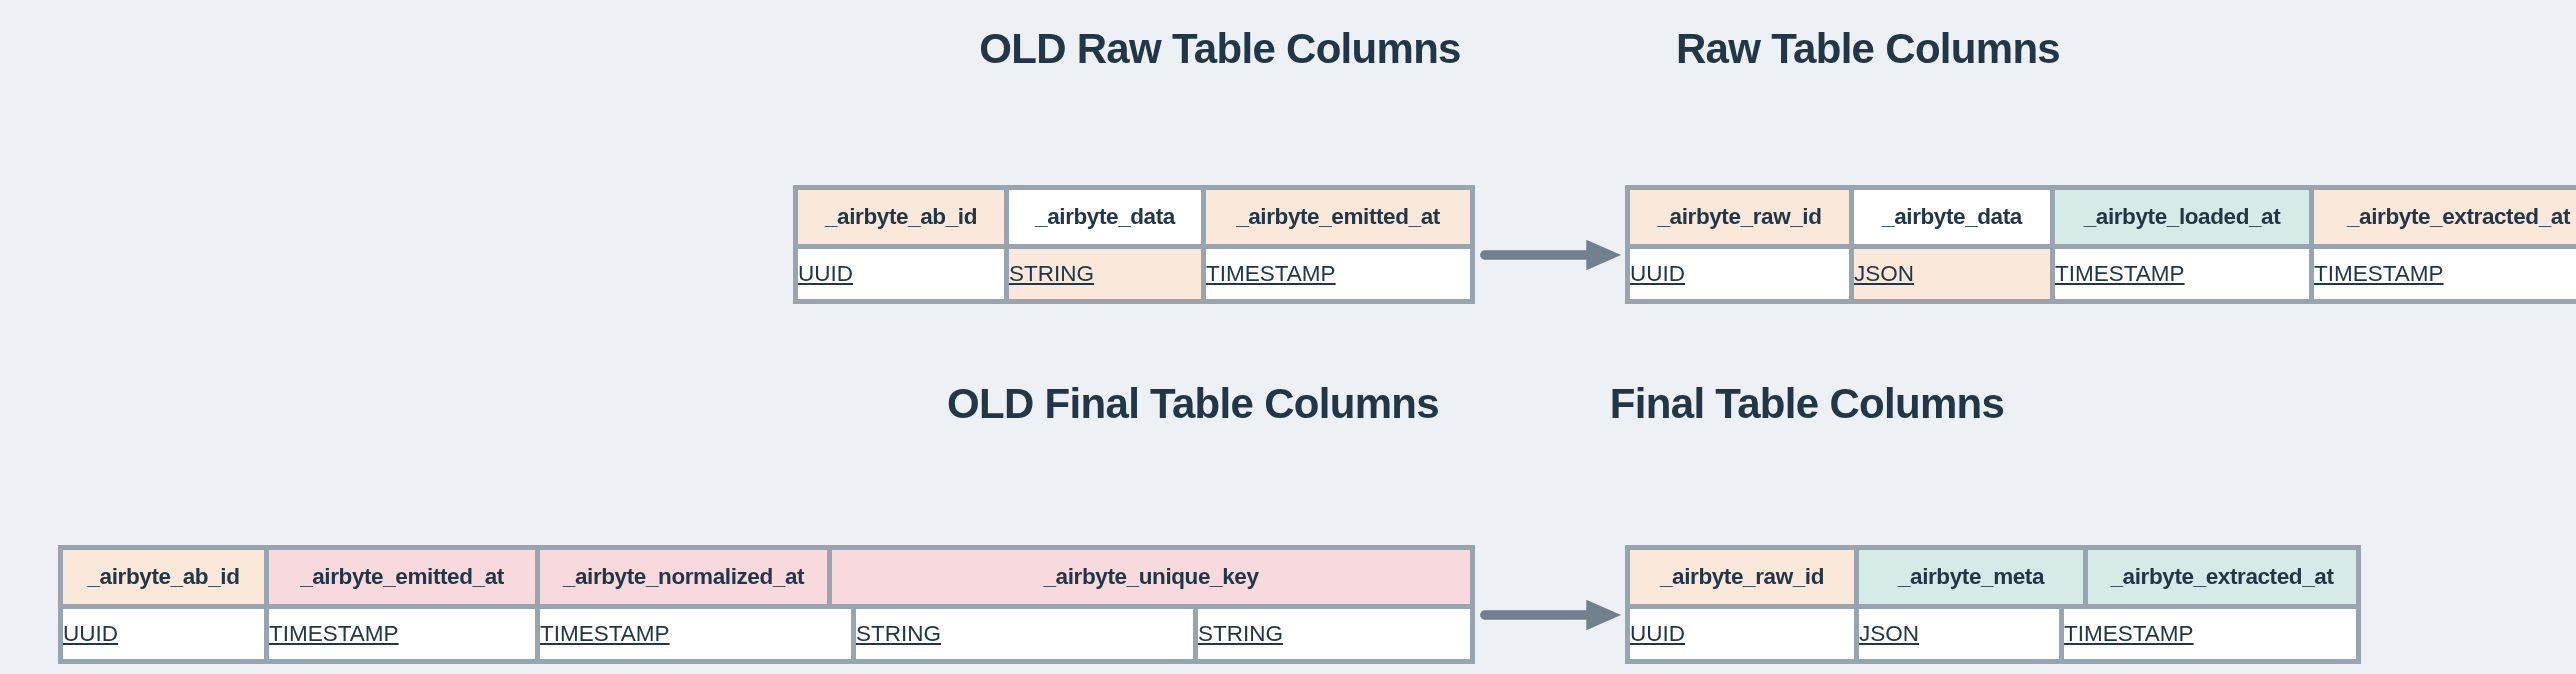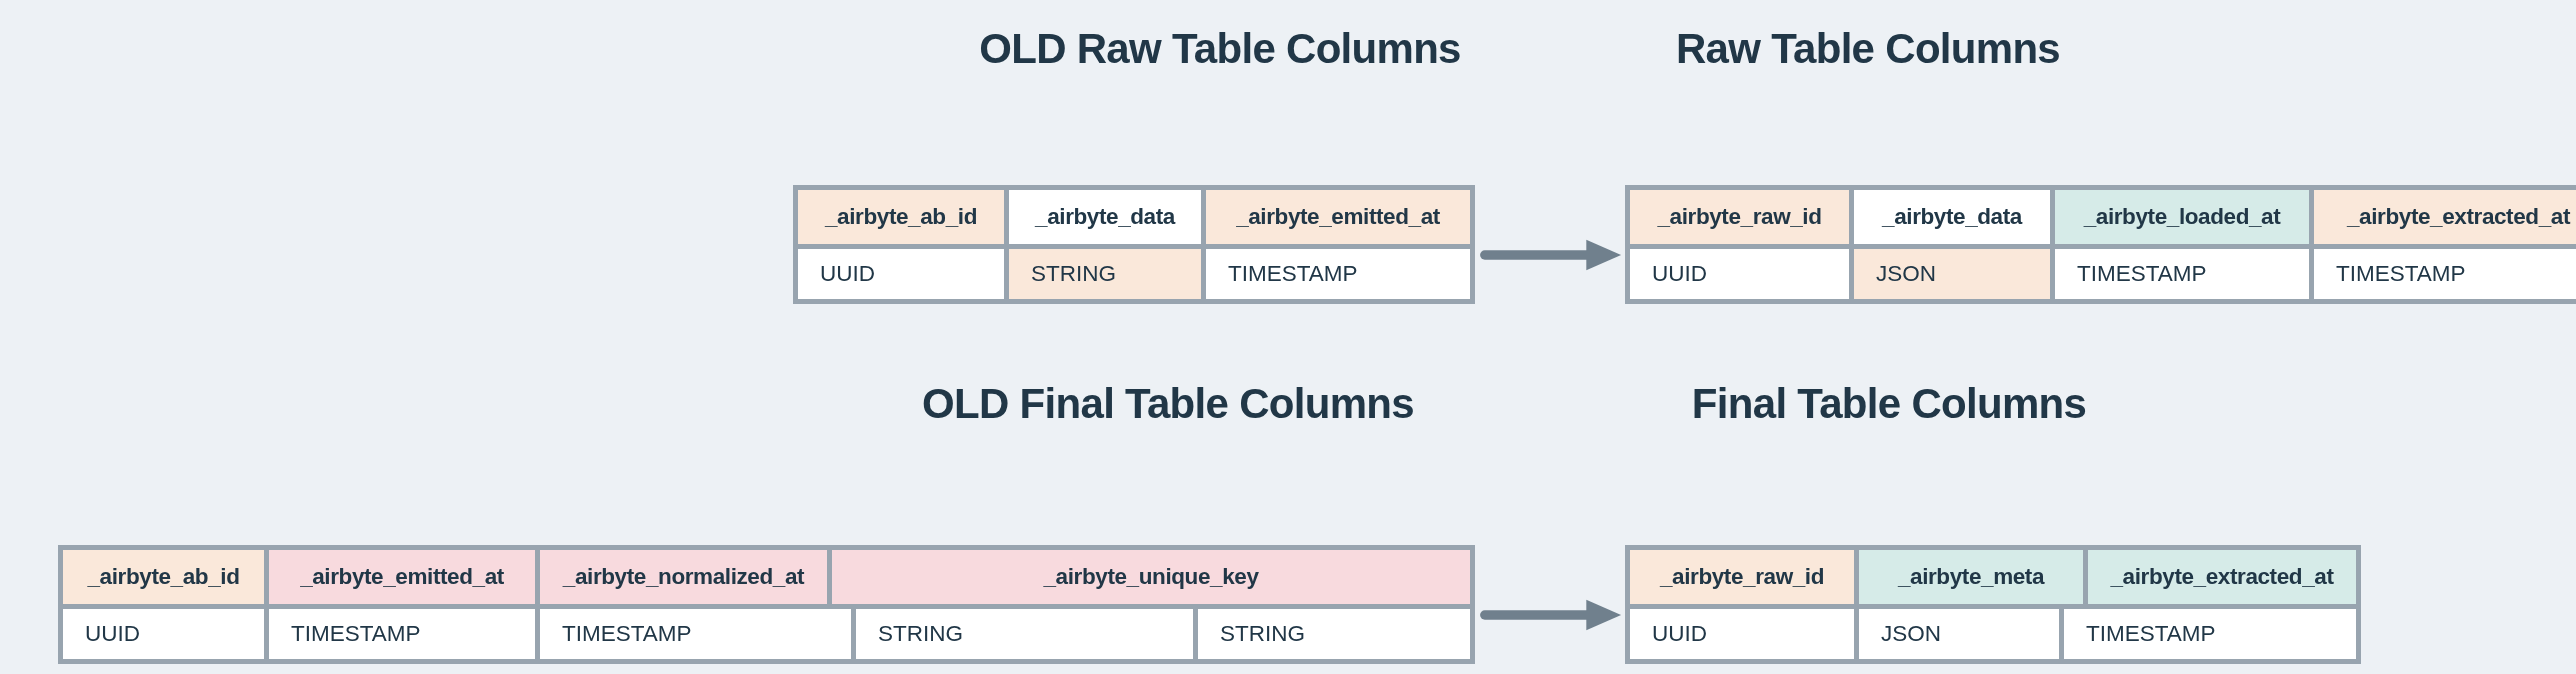--- a/index.html
+++ b/index.html
@@ -34,36 +34,36 @@
   .row.hdr{flex:0 0 59px;border-bottom:5.1px solid var(--border);box-sizing:border-box;}
   .row.val{flex:1;}
   .cell{
     display:flex;align-items:center;box-sizing:border-box;
     border-right:5.1px solid var(--border);
     font-size:22.5px;white-space:nowrap;overflow:hidden;
     font-stretch:condensed;
   }
   .cell:last-child{border-right:none;flex:1;}
   .hdr .cell{justify-content:center;font-weight:700;letter-spacing:-0.4px;}
-  .val .cell{justify-content:flex-start;padding-left:22px;}
+  .val .cell{justify-content:flex-start;padding-left:0;text-decoration:underline;}
   .peach{background:var(--peach);}
   .pink{background:var(--pink);}
   .teal{background:var(--teal);}
   .white{background:var(--white);}
   .arrow{position:absolute;width:145px;height:44px;}
 </style>
 </head>
 <body>
 
 <div class="canvas">
 
   <div class="title" style="left:1175px;top:28px;">OLD Raw Table Columns</div>
   <div class="title" style="left:1823px;top:28px;">Raw Table Columns</div>
-  <div class="title" style="left:1123px;top:383px;">OLD Final Table Columns</div>
-  <div class="title" style="left:1844px;top:383px;">Final Table Columns</div>
+  <div class="title" style="left:1148px;top:383px;">OLD Final Table Columns</div>
+  <div class="title" style="left:1762px;top:383px;">Final Table Columns</div>
 
   <div class="tbl" style="left:748px;top:185px;width:682px;height:119px;">
     <div class="row hdr">
       <div class="cell peach" style="width:211px">_airbyte_ab_id</div>
       <div class="cell white" style="width:197px">_airbyte_data</div>
       <div class="cell peach">_airbyte_emitted_at</div>
     </div>
     <div class="row val">
       <div class="cell white" style="width:211px">UUID</div>
       <div class="cell peach" style="width:197px">STRING</div>

